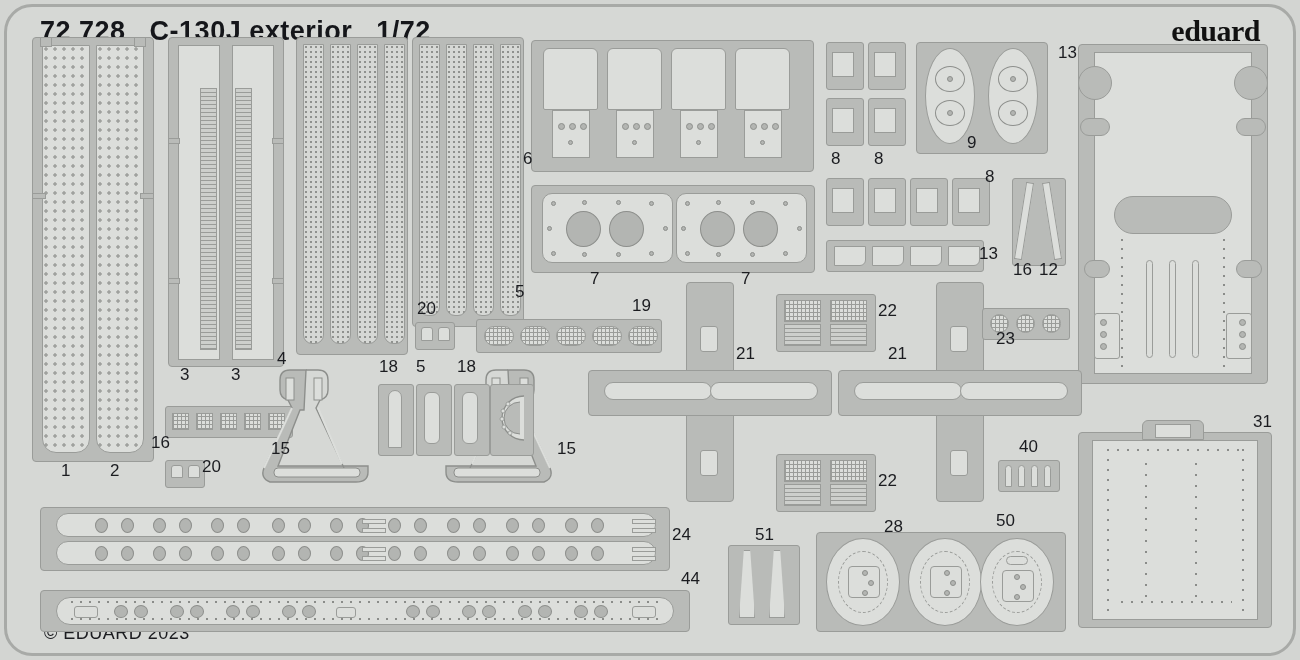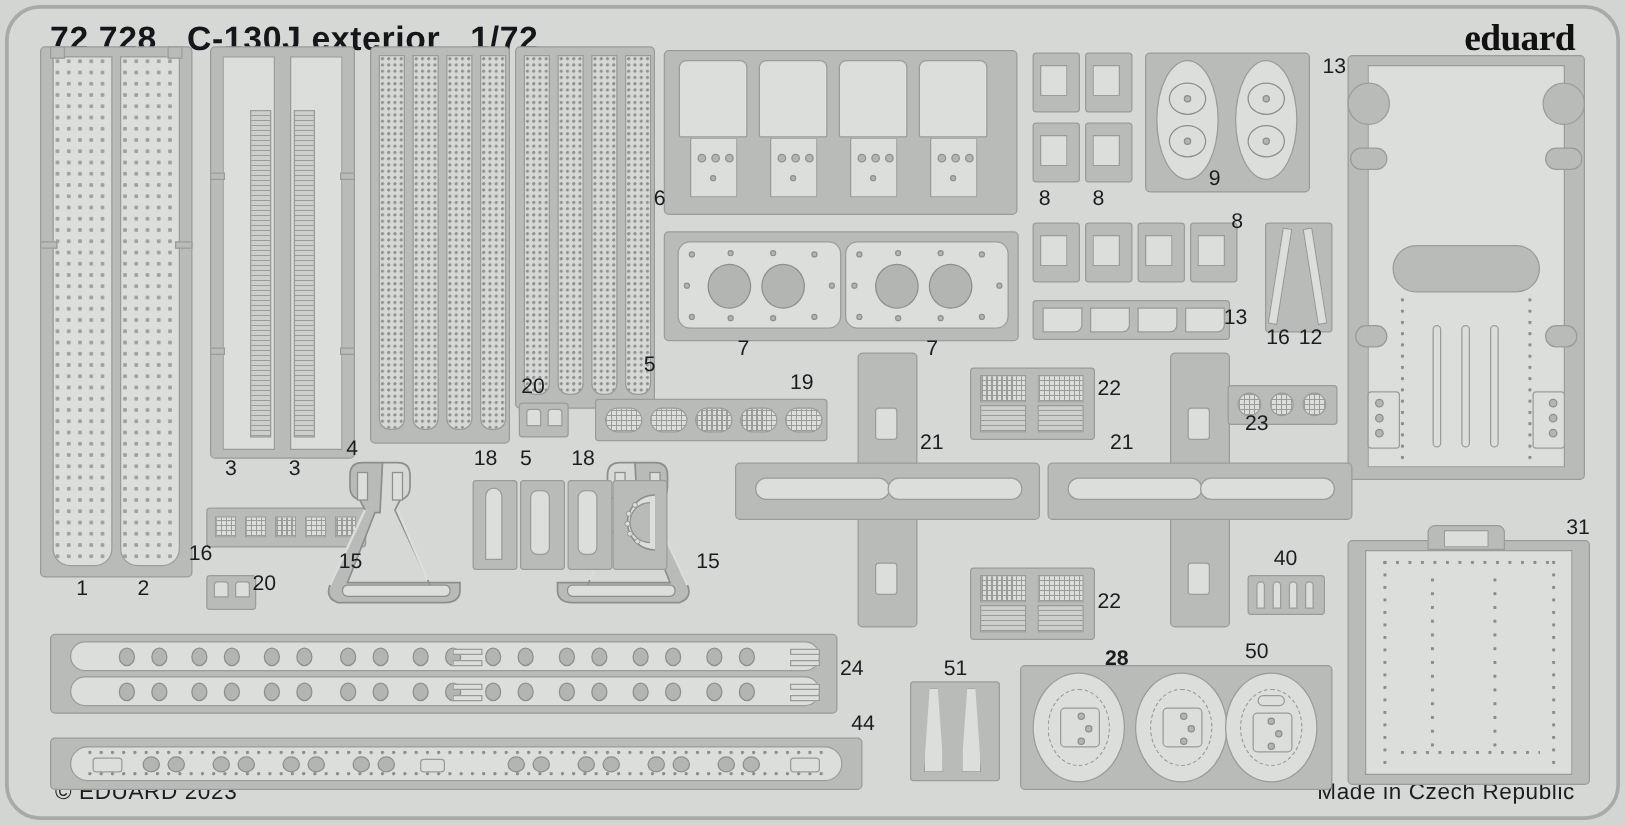--- a/index.html
+++ b/index.html
@@ -87,21 +87,20 @@
   <div id="plate"></div>
   <div id="inner">
 
     <div class="ttl" id="title">
       <span>72 728</span>&nbsp;&nbsp;
       <span>C-130J exterior</span>&nbsp;&nbsp;
       <span>1/72</span>
     </div>
     <div class="ttl" id="eduard">eduard</div>
     <div class="ttl" id="copy">© EDUARD 2023</div>
-    <div class="ttl" id="made">Made in Czech Republic</div>
 
     <div class="sprue" style="left:22px;top:27px;width:122px;height:425px;border-radius:4px;"></div>
     <div class="part perf" style="left:32px;top:35px;width:48px;height:408px;border-radius:0 0 14px 14px;"></div>
     <div class="part perf" style="left:86px;top:35px;width:48px;height:408px;border-radius:0 0 14px 14px;"></div>
     <div class="sprue" style="left:30px;top:27px;width:12px;height:10px;"></div>
     <div class="sprue" style="left:124px;top:27px;width:12px;height:10px;"></div>
     <div class="sprue" style="left:22px;top:183px;width:14px;height:6px;"></div>
     <div class="sprue" style="left:130px;top:183px;width:14px;height:6px;"></div>
 
     <div class="sprue" style="left:158px;top:27px;width:116px;height:330px;border-radius:4px;"></div>
@@ -491,20 +490,20 @@
         <div class="lbl" style="left: 407px; top: 290px;">20</div>
         <div class="lbl" style="left: 192px; top: 448px;">20</div>
         <div class="lbl" style="left: 726px; top: 335px;">21</div>
         <div class="lbl" style="left: 878px; top: 335px;">21</div>
         <div class="lbl" style="left: 868px; top: 292px;">22</div>
         <div class="lbl" style="left: 868px; top: 462px;">22</div>
         <div class="lbl" style="left: 986px; top: 320px;">23</div>
         <div class="lbl" style="left: 662px; top: 516px;">24</div>
         <div class="lbl" style="left: 671px; top: 560px;">44</div>
         <div class="lbl" style="left: 745px; top: 516px;">51</div>
-        <div class="lbl" style="left: 874px; top: 508px; font-weight: bold;">28</div>
+        <div class="lbl" style="left: 874px; top: 508px;">28</div>
         <div class="lbl" style="left: 986px; top: 502px;">50</div>
         <div class="lbl" style="left: 1009px; top: 428px;">40</div>
         <div class="lbl" style="left: 1243px; top: 403px;">31</div>
       </div>
 
   </div>
 </div>
 
 </body></html>

